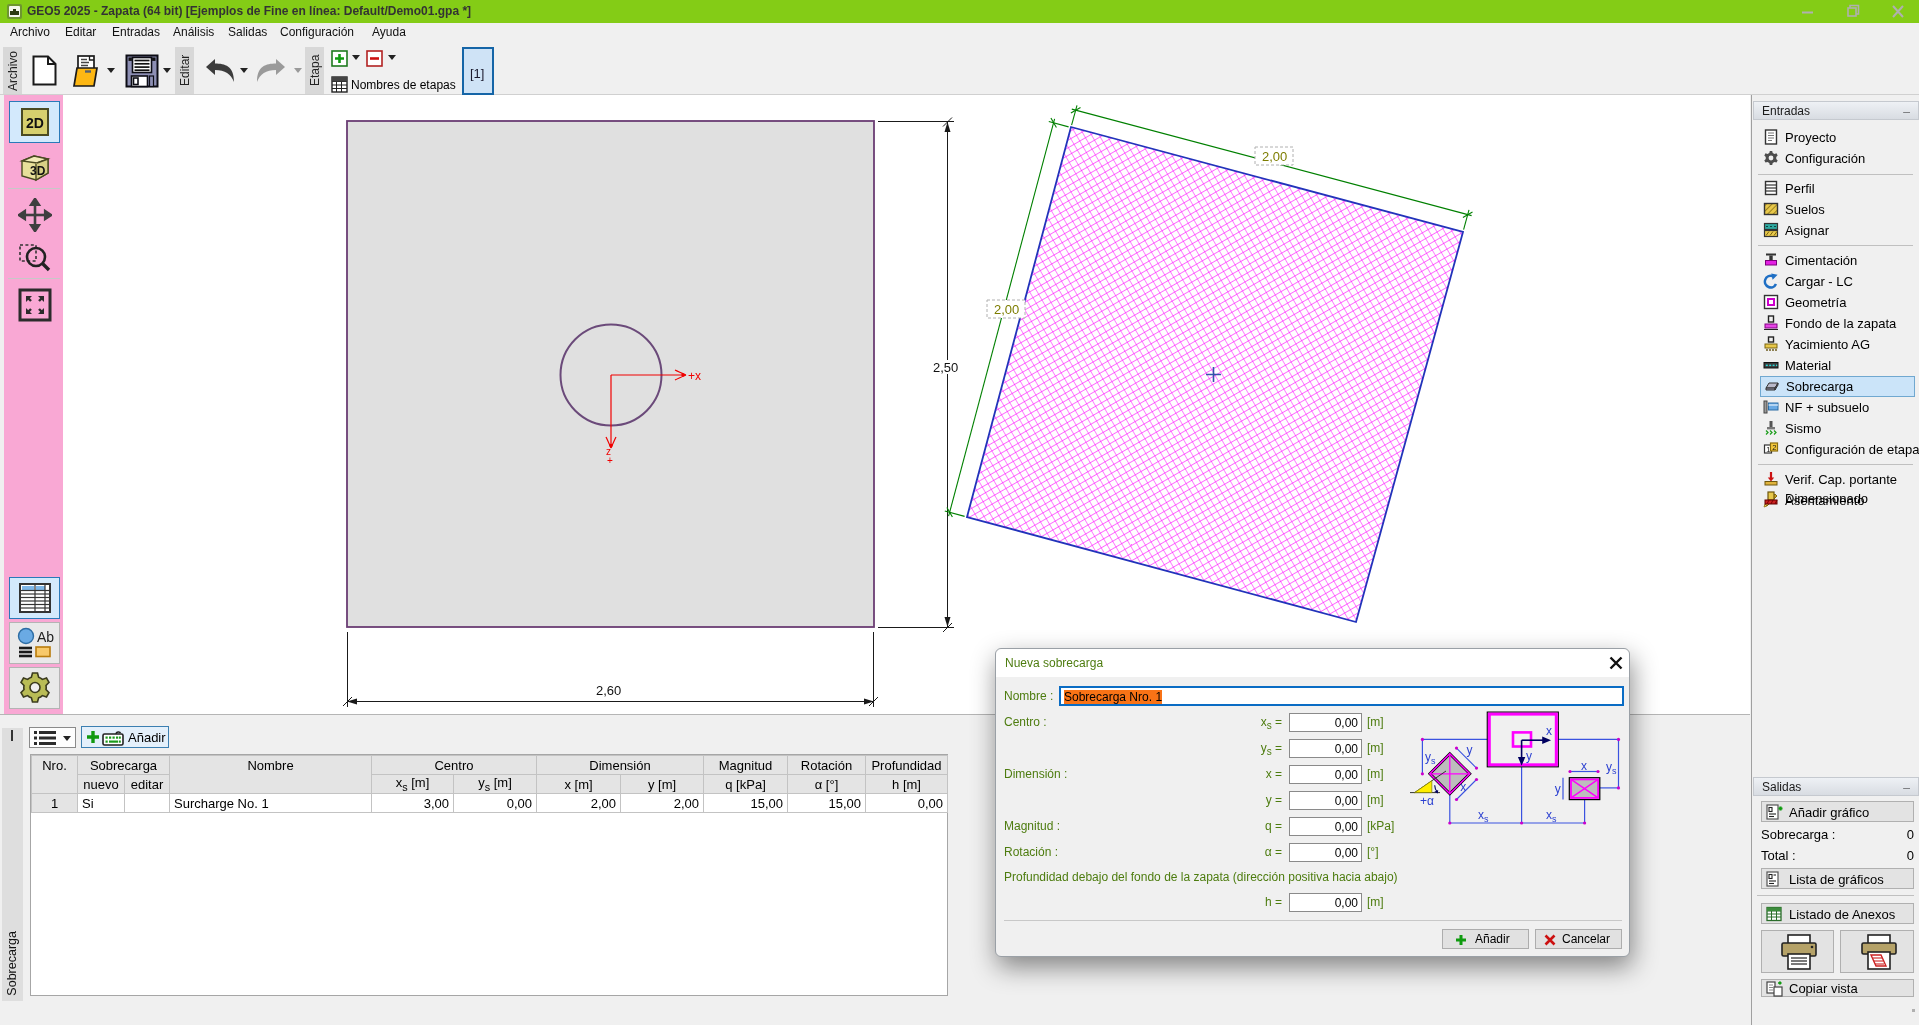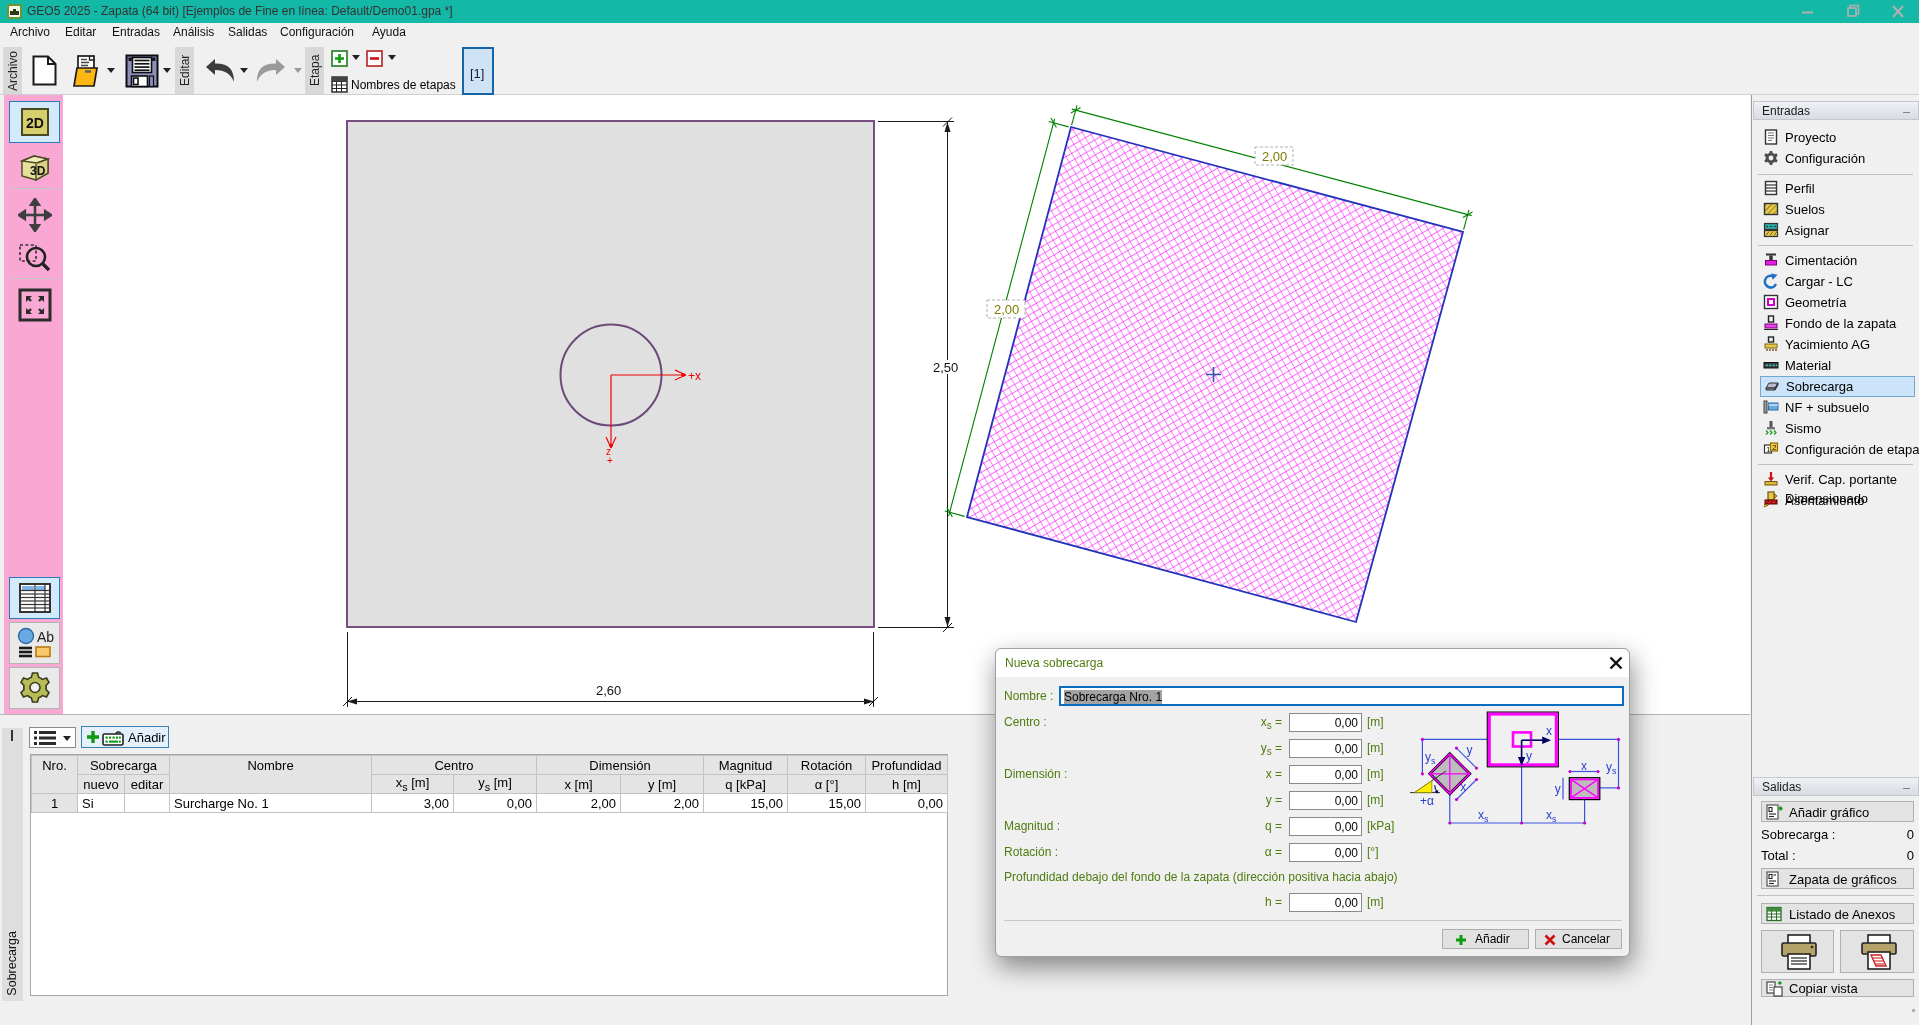--- a/index.html
+++ b/index.html
@@ -1,20 +1,20 @@
 <!DOCTYPE html>
 <html><head>
 <meta charset="utf-8">
 <style>
 * { margin:0; padding:0; box-sizing:border-box; }
 html,body { width:1919px; height:1025px; overflow:hidden; }
 body { font-family:"Liberation Sans", sans-serif; font-size:13px; background:#f0f0f0; position:relative; color:#000; }
 .abs { position:absolute; }
 
-#titlebar { position:absolute; left:0; top:0; width:1919px; height:23px; background:#14b8a6; }
+#titlebar { position:absolute; left:0; top:0; width:1919px; height:23px; background:#84cc16;font-weight:bold; }
 #titletxt { position:absolute; left:27px; top:4px; font-size:12px; color:#333; }
 
 #menubar { position:absolute; left:0; top:23px; width:1919px; height:19px; background:#f0f0f0; }
 .mi { position:absolute; top:2px; font-size:12px; color:#111; }
 
 #toolbar { position:absolute; left:0; top:42px; width:1919px; height:53px; background:#f0f0f0; border-bottom:1px solid #d0d0d0; }
 .vbtn { position:absolute; background:#d8d8d8; color:#222; font-size:12px; text-align:center; }
 .vtxt { writing-mode:vertical-rl; transform:rotate(180deg); display:inline-block; height:100%; line-height:normal; }
 .drop { position:absolute; width:0; height:0; border-left:4px solid transparent; border-right:4px solid transparent; border-top:5px solid #222; }
 
@@ -619,21 +619,21 @@
   <div class="abs" style="left:9px;top:753px;font-size:13px">Total :</div>
   <div class="abs" style="left:9px;top:753px;width:153px;text-align:right;font-size:13px">0</div>
   <div class="obtn" style="top:773px">
       <svg class="ic" viewBox="0 0 17 16">
         <rect x="1" y="1" width="11" height="14" fill="#fff" stroke="#555" stroke-width="1.2"></rect>
         <rect x="3" y="3.5" width="3" height="4" fill="none" stroke="#222" stroke-width="1.1"></rect>
         <line x1="7.5" y1="4" x2="10" y2="4" stroke="#222" stroke-width="1.1"></line>
         <line x1="3" y1="10" x2="10" y2="10" stroke="#222" stroke-width="1.1"></line>
         <line x1="3" y1="12.5" x2="8" y2="12.5" stroke="#222" stroke-width="1.1"></line>
       </svg>
-      <span class="tx">Zapata de gráficos</span>
+      <span class="tx">Lista de gráficos</span>
     </div>
   <div class="isep" style="top:800px;left:5px;width:157px"></div>
   <div class="obtn" style="top:808px">
       <svg class="ic" viewBox="0 0 17 16">
         <rect x="1" y="1.5" width="14" height="13" fill="#fff" stroke="#2a6d2a" stroke-width="1.3"></rect>
         <g stroke="#2a6d2a" stroke-width="1">
           <line x1="1" y1="5" x2="15" y2="5"></line>
           <line x1="1" y1="8" x2="15" y2="8"></line>
           <line x1="1" y1="11" x2="15" y2="11"></line>
           <line x1="5.5" y1="1.5" x2="5.5" y2="14.5"></line>
@@ -686,21 +686,21 @@
 </div>
 
 <div id="dialog">
   <div id="dlgtitle"></div>
   <div class="dlbl" style="left:9px;top:7px">Nueva sobrecarga</div>
   <svg class="abs" style="left:612px;top:6px" width="16" height="16" viewBox="0 0 16 16">
     <path d="M2.5 2.5 L13.5 13.5 M13.5 2.5 L2.5 13.5" stroke="#111" stroke-width="2.4"></path>
   </svg>
   <div class="dlbl" style="left:8px;top:40px">Nombre :</div>
   <div class="abs" style="left:63px;top:37px;width:565px;height:20px;background:#fff;border:2px solid #0a6cc4">
-    <span style="position:absolute;left:3px;top:2px;background:#a3a3a3;font-size:12px">Sobrecarga Nro. 1</span>
+    <span style="position:absolute;left:3px;top:2px;background:#f97316;font-size:12px">Sobrecarga Nro. 1</span>
   </div>
   <div class="dlbl" style="left:8px;top:66px">Centro :</div>
   <div class="dlbl" style="left:8px;top:118px">Dimensión :</div>
   <div class="dlbl" style="left:8px;top:170px">Magnitud :</div>
   <div class="dlbl" style="left:8px;top:196px">Rotación :</div>
   <div class="dlbl" style="left:8px;top:221px">Profundidad debajo del fondo de la zapata (dirección positiva hacia abajo)</div>
 
   <div class="dlbl" style="left:240px;top:66px;width:46px;text-align:right">x<sub>s</sub> =</div>
   <div class="dlbl" style="left:240px;top:92px;width:46px;text-align:right">y<sub>s</sub> =</div>
   <div class="dlbl" style="left:240px;top:118px;width:46px;text-align:right">x =</div>

